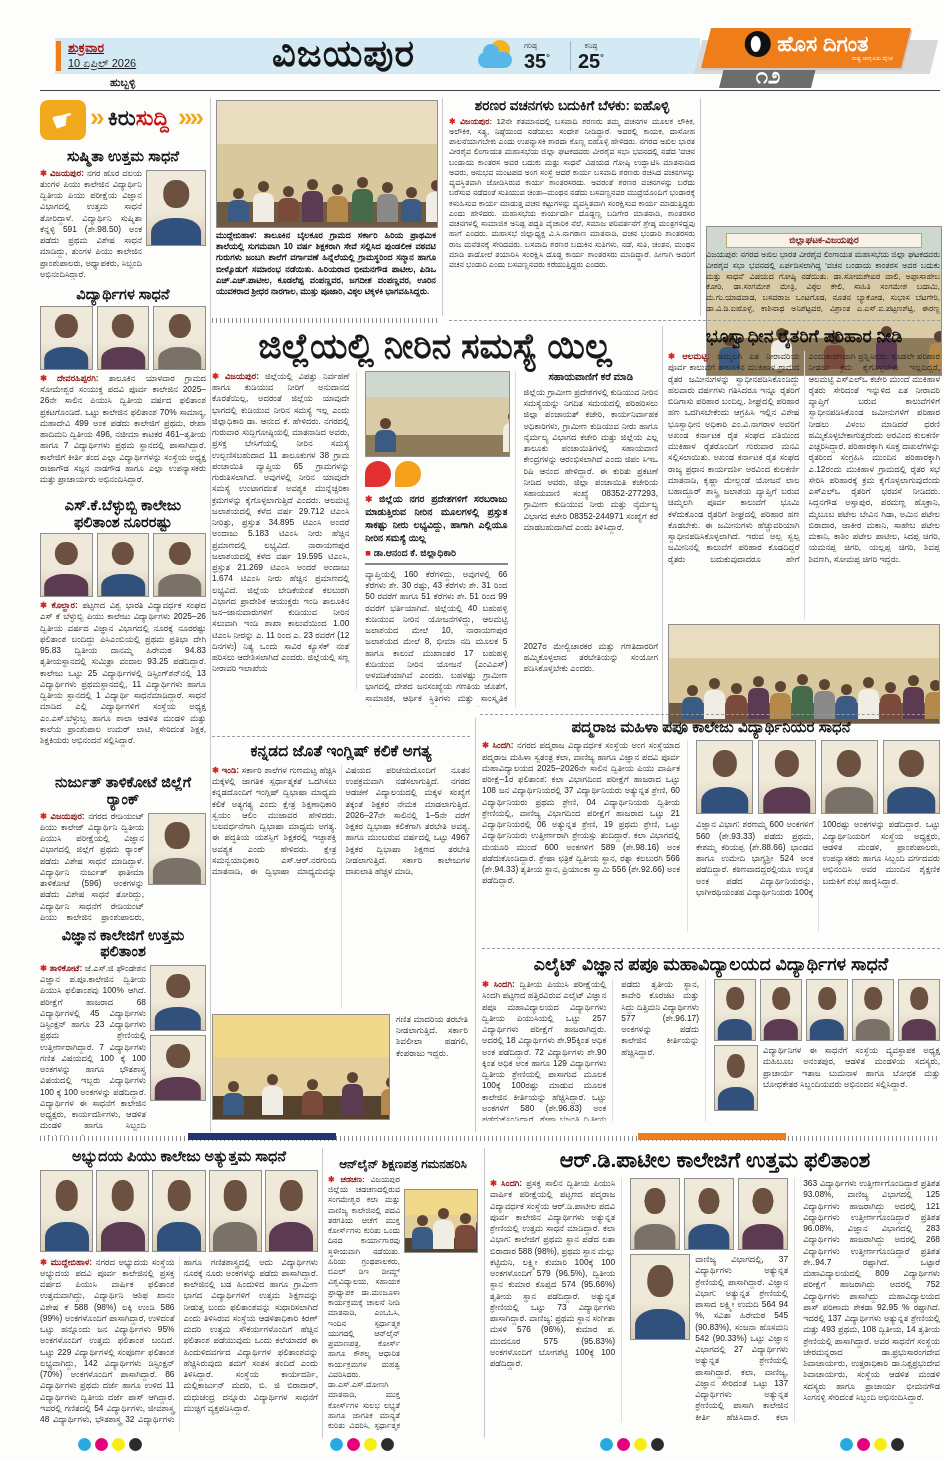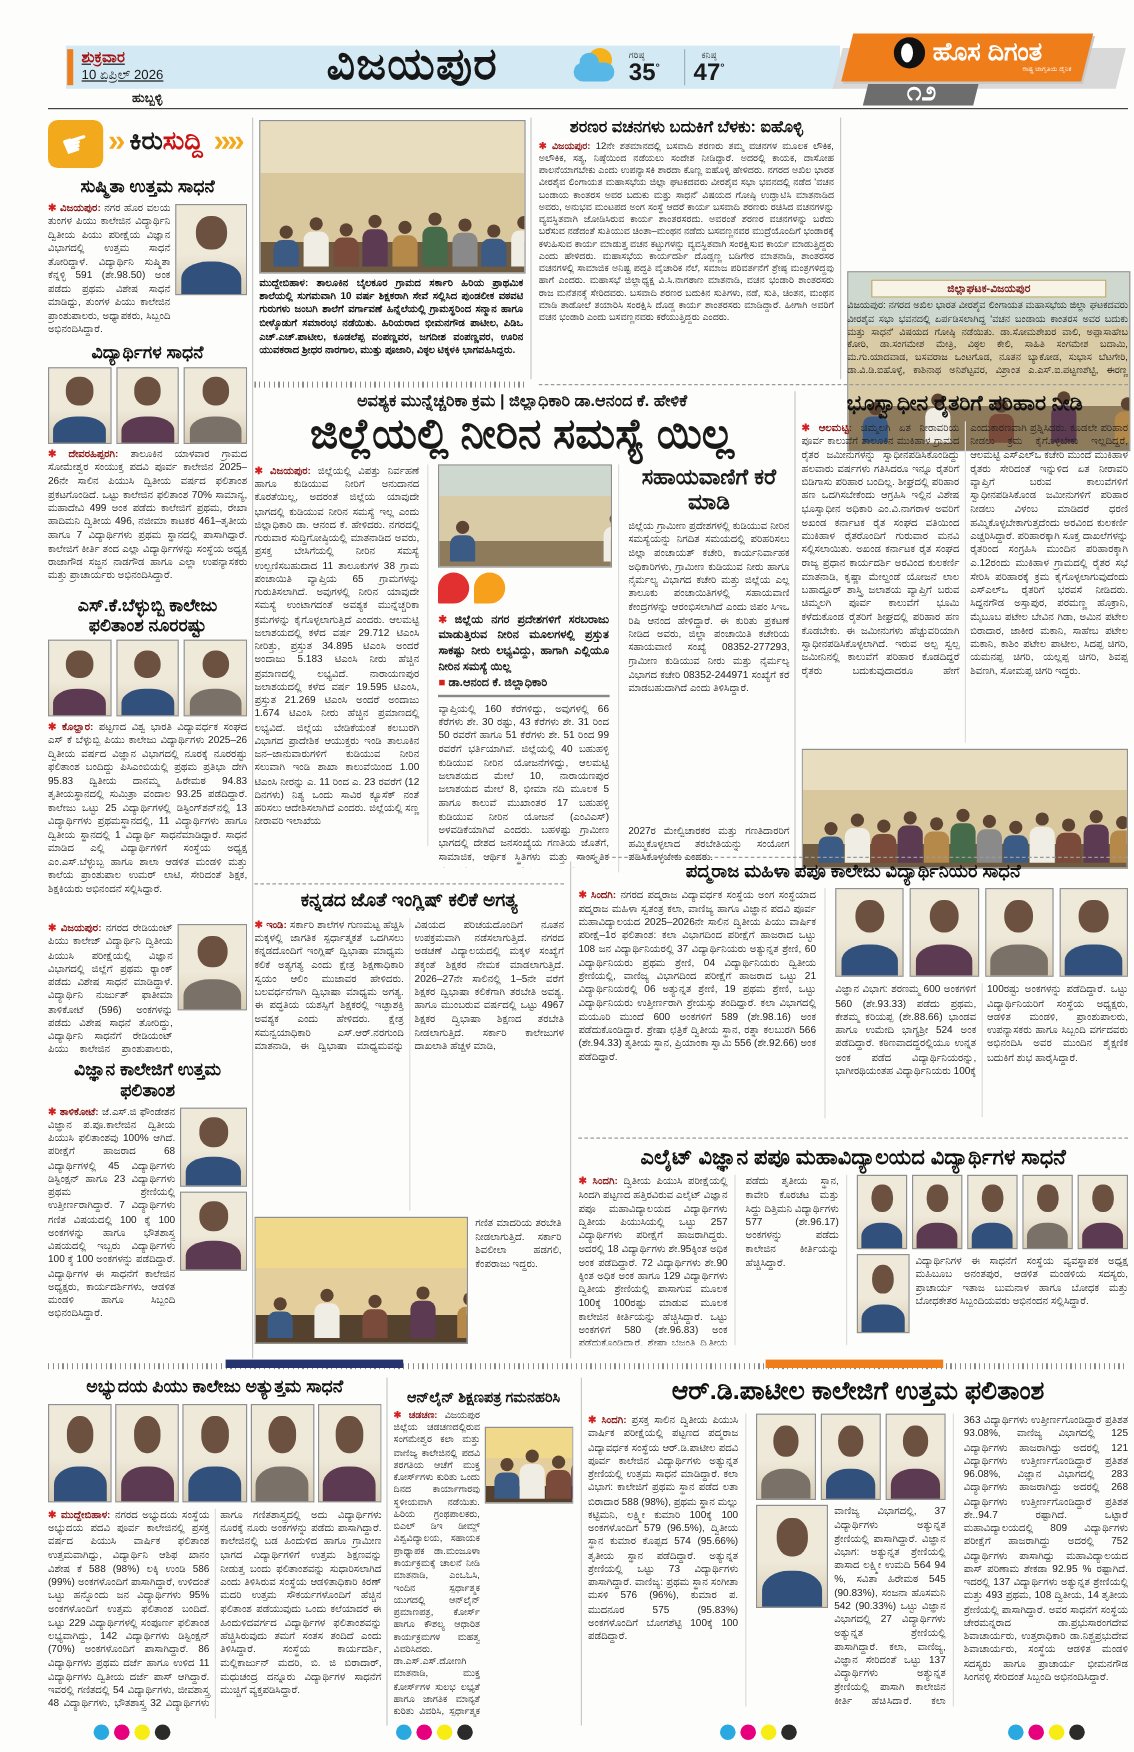--- a/index.html
+++ b/index.html
@@ -60,21 +60,21 @@
   .sil::before{content:"";display:block;width:11px;height:11px;border-radius:50%;background:#5d4331;margin:0 auto 1px;}
   .sil::after{content:"";display:block;width:21px;height:var(--b,26px);border-radius:7px 7px 0 0;background:var(--c,#3b5b85);margin:0 auto;}
   .banner-strip{position:absolute;top:4%;left:8%;right:8%;background:#f7f3e6;border:1px solid #b9a96e;color:#7a2020;font-weight:bold;font-size:9px;text-align:center;padding:1px 0;}
   
   .qmark{width:26px;height:26px;border-radius:50% 50% 50% 4%;display:inline-block;}
   .qm1{background:#e23030;}
   .qm2{background:#f6a01c;margin-left:4px;}
   .quote-txt{font-size:9.3px;font-weight:bold;line-height:1.4;text-align:justify;color:#111;}
   .quote-attr{font-size:9.5px;font-weight:bold;color:#222;}
   .sq{color:#d42222;}
-  .helphead{font-size:18px;font-weight:bold;text-align:center;}
+  .helphead{font-size:10px;font-weight:bold;text-align:center;}
   
   .cmyk span{display:inline-block;width:13px;height:13px;border-radius:50%;margin-right:4px;}
   .c{background:#2aa9e0;} .m{background:#e6007e;} .y{background:#f7ec13;} .k{background:#2b2b2b;}
 </style>
 </head>
 <body>
 
 <div class="page">
 
   <div class="abs" style="left:0;top:0;width:945px;height:92px;">
@@ -90,21 +90,21 @@
       <span class="sun"></span>
       <span class="cloud"></span>
     </div>
     <div class="abs" style="left:524px;top:41px;text-align:left;">
       <div class="wlab">ಗರಿಷ್ಠ</div>
       <div class="wtemp"><span>35</span><sup style="font-size:9px;">°</sup></div>
     </div>
     <div class="abs wdiv" style="left:570px;top:41px;"></div>
     <div class="abs" style="left:578px;top:41px;text-align:center;">
       <div class="wlab">ಕನಿಷ್ಠ</div>
-      <div class="wtemp"><span>47</span><sup style="font-size:9px;">°</sup></div>
+      <div class="wtemp"><span>25</span><sup style="font-size:9px;">°</sup></div>
     </div>
     <div class="abs ghost-tab" style="left:698px;top:40px;width:236px;height:34px;"></div>
     <div class="abs gray-tab" style="left:722px;top:64px;width:92px;height:24px;">
       <div class="inner" style="line-height:24px;">೧೨</div>
     </div>
     <div class="abs orange-tab" style="left:706px;top:28px;width:200px;height:40px;">
       <div class="inner" style="padding-top:3px;">
         <span class="globe"></span><span style="font-size:21px;font-weight:bold;vertical-align:middle;">ಹೊಸ ದಿಗಂತ</span>
         <div style="font-size:5.5px;text-align:right;padding-right:14px;margin-top:-2px;">ರಾಷ್ಟ್ರ ಜಾಗೃತಿಯ ದೈನಿಕ</div>
       </div>
@@ -139,20 +139,21 @@
     <p class="btxt" style="margin:0;height:118px;"><span class="star">✱</span> <span class="dl">ದೇವರಹಿಪ್ಪರಗಿ:</span> <span>ತಾಲೂಕಿನ ಯಾಳವಾರ ಗ್ರಾಮದ ಸೋಮೇಶ್ವರ ಸಂಯುಕ್ತ ಪದವಿ ಪೂರ್ವ ಕಾಲೇಜಿನ 2025–26ನೇ ಸಾಲಿನ ಪಿಯುಸಿ ದ್ವಿತೀಯ ವರ್ಷದ ಫಲಿತಾಂಶ ಪ್ರಕಟಗೊಂಡಿದೆ. ಒಟ್ಟು ಕಾಲೇಜಿನ ಫಲಿತಾಂಶ 70% ಸಾಮಾನ್ಯ, ಮಹಾದೇವಿ 499 ಅಂಕ ಪಡೆದು ಕಾಲೇಜಿಗೆ ಪ್ರಥಮ, ರೇಖಾ ಹಾದಿಮನಿ ದ್ವಿತೀಯ 496, ನಜೀಮಾ ಕಾಟಕರ 461–ತೃತೀಯ ಹಾಗೂ 7 ವಿದ್ಯಾರ್ಥಿಗಳು ಪ್ರಥಮ ಸ್ಥಾನದಲ್ಲಿ ಪಾಸಾಗಿದ್ದಾರೆ. ಕಾಲೇಜಿ‌ಗೆ ಕೀರ್ತಿ ತಂದ ಎಲ್ಲಾ ವಿದ್ಯಾರ್ಥಿಗಳನ್ನು ಸಂಸ್ಥೆಯ ಅಧ್ಯಕ್ಷ ರಾಜಾಗೌಡ ಸಜ್ಜನ ನಾಡಗೌಡ ಹಾಗೂ ಎಲ್ಲಾ ಉಪನ್ಯಾಸಕರು ಮತ್ತು ಪ್ರಾಚಾರ್ಯರು ಅಭಿನಂದಿಸಿದ್ದಾರೆ.</span></p>
 
     <div class="h-md" style="font-size:14.5px;margin:6px 0 3px;">ಎಸ್.ಕೆ.ಬೆಳ್ಳುಬ್ಬಿ ಕಾಲೇಜು ಫಲಿತಾಂಶ ನೂರರಷ್ಟು</div>
     <div style="display:flex;gap:4px;margin-bottom:3px;">
       <div class="photo portrait alt" style="width:52px;height:62px;"></div>
       <div class="photo portrait" style="width:52px;height:62px;"></div>
       <div class="photo portrait alt2" style="width:52px;height:62px;"></div>
     </div>
     <p class="btxt" style="margin:0;height:168px;"><span class="star">✱</span> <span class="dl">ಕೊಲ್ಹಾರ:</span> <span>ಪಟ್ಟಣದ ವಿಶ್ವ ಭಾರತಿ ವಿದ್ಯಾವರ್ಧಕ ಸಂಘದ ಎಸ್ ಕೆ ಬೆಳ್ಳುಬ್ಬಿ ಪಿಯು ಕಾಲೇಜು ವಿದ್ಯಾರ್ಥಿಗಳು 2025–26 ದ್ವಿತೀಯ ವರ್ಷದ ವಿಜ್ಞಾನ ವಿಭಾಗದಲ್ಲಿ ನೂರಕ್ಕೆ ನೂರರಷ್ಟು ಫಲಿತಾಂಶ ಬಂದಿದ್ದು ಪಿಸಿಎಂಬಿಯಲ್ಲಿ ಪ್ರಥಮ ಪ್ರತಿಭಾ ದೇಗಿ 95.83 ದ್ವಿತೀಯ ದಾನಮ್ಮ ಹಿರೇಮಠ 94.83 ತೃತೀಯಸ್ಥಾನದಲ್ಲಿ ಸುಮಿತ್ರಾ ವಂದಾಲ 93.25 ಪಡೆದಿದ್ದಾರೆ. ಕಾಲೇಜು ಒಟ್ಟು 25 ವಿದ್ಯಾರ್ಥಿಗಳಲ್ಲಿ ಡಿಸ್ಟಿಂಗ್‌ಶನ್‌ನಲ್ಲಿ 13 ವಿದ್ಯಾರ್ಥಿಗಳು ಪ್ರಥಮಸ್ಥಾನದಲ್ಲಿ, 11 ವಿದ್ಯಾರ್ಥಿಗಳು ಹಾಗೂ ದ್ವಿತೀಯ ಸ್ಥಾನದಲ್ಲಿ 1 ವಿದ್ಯಾರ್ಥಿ ಸಾಧನೆಮಾಡಿದ್ದಾರೆ. ಸಾಧನೆ ಮಾಡಿದ ಎಲ್ಲಿ ವಿದ್ಯಾರ್ಥಿಗಳಿಗೆ ಸಂಸ್ಥೆಯ ಅಧ್ಯಕ್ಷ ಎಂ.ಎಸ್.ಬೆಳ್ಳುಬ್ಬ ಹಾಗೂ ಶಾಲಾ ಆಡಳಿತ ಮಂಡಳಿ ಮತ್ತು ಕಾಲೆಯ ಪ್ರಾಂಶುಪಾಲ ಉಮರ್ ಲಾಟಿ, ಸೇರಿದಂತೆ ಶಿಕ್ಷಕ, ಶಿಕ್ಷಕಿಯರು ಅಭಿನಂದನೆ ಸಲ್ಲಿಸಿದ್ದಾರೆ.</span></p>
 
+    <div class="h-md" style="font-size:14.5px;margin:6px 0 3px;">ನುರ್ಜುತ್ ತಾಳಿಕೋಟೆ ಜಿಲ್ಲೆಗೆ ರ‍್ಯಾಂಕ್</div>
     <div style="overflow:hidden;height:112px;">
       <div class="photo portrait alt2" style="float:right;width:56px;height:70px;margin:2px 0 2px 4px;"></div>
       <p class="btxt" style="margin:0;"><span class="star">✱</span> <span class="dl">ವಿಜಯಪುರ:</span> <span>ನಗರದ ರೇಡಿಯಂಟ್ ಪಿಯು ಕಾಲೇಜ್ ವಿದ್ಯಾರ್ಥಿನಿ ದ್ವಿತೀಯ ಪಿಯುಸಿ ಪರೀಕ್ಷೆಯಲ್ಲಿ ವಿಜ್ಞಾನ ವಿಭಾಗದಲ್ಲಿ ಜಿಲ್ಲೆಗೆ ಪ್ರಥಮ ರ‍್ಯಾಂಕ್ ಪಡೆದು ವಿಶೇಷ ಸಾಧನೆ ಮಾಡಿದ್ದಾಳೆ. ವಿದ್ಯಾರ್ಥಿನಿ ನುರ್ಜುತ್ ಫಾತೀಮಾ ತಾಳಿಕೋಟೆ (596) ಅಂಕಗಳನ್ನು ಪಡೆದು ವಿಶೇಷ ಸಾಧನೆ ತೋರಿದ್ದು, ವಿದ್ಯಾರ್ಥಿನಿ ಸಾಧನೆಗೆ ರೇಡಿಯಂಟ್ ಪಿಯು ಕಾಲೇಜಿನ ಪ್ರಾಂಶುಪಾಲರು, ಅಧ್ಯಾಪಕರು, ಸಿಬ್ಬಂದಿ ಅಭಿನಂದಿಸಿದ್ದಾರೆ.</span></p>
     </div>
 
     <div class="h-md" style="font-size:14.5px;margin:4px 0 3px;">ವಿಜ್ಞಾನ ಕಾಲೇಜಿಗೆ ಉತ್ತಮ ಫಲಿತಾಂಶ</div>
     <div style="overflow:hidden;">
       <div style="float:right;width:56px;margin:2px 0 2px 4px;">
         <div class="photo portrait" style="width:54px;height:64px;margin-bottom:4px;"></div>
         <div class="photo portrait alt" style="width:54px;height:64px;"></div>
@@ -192,21 +193,20 @@
       <i class="sil" style="left: 48%; --b: 24px; --c: #7a4a3a;"></i>
       <i class="sil" style="left: 70.5%; --b: 31px; --c: #5b3a52;"></i>
       <i class="sil" style="left: 93%; --b: 26px; --c: #b5894a;"></i>
     </div>
   <p class="abs caption" style="left:706px;top:250px;width:234px;height:66px;margin:0;overflow:hidden;font-weight:normal;font-size:8px;">ವಿಜಯಪುರ: ನಗರದ ಅಖಿಲ ಭಾರತ ವೀರಶೈವ ಲಿಂಗಾಯತ ಮಹಾಸಭೆಯ ಜಿಲ್ಲಾ ಘಟಕದವರು ವೀರಶೈವ ಸಭಾ ಭವನದಲ್ಲಿ ಏರ್ಪಡಿಸಲಾಗಿದ್ದ 'ವಚನ ಬಂಡಾಯ ಕಾಂತರಸ ಅವರ ಬದುಕು ಮತ್ತು ಸಾಧನೆ' ವಿಷಯದ ಗೋಷ್ಠಿ ನಡೆಯಿತು. ಡಾ.ಸೋಮಶೇಖರ ವಾಲಿ, ಅಪ್ಪಾಸಾಹೇಬ ಕೋರಿ, ಡಾ.ಸಂಗಮೇಶ ಮೇತ್ರಿ, ವಿಠ್ಠಲ ಕೇಲಿ, ಸಾಹಿತಿ ಸಂಗಮೇಶ ಬದಾಮಿ, ಮ.ಗು.ಯಾದವಾಡ, ಬಸವರಾಜ ಒಂಟಗೊಡ, ನೂತನ ಬ್ಯಾಕೋಡ, ಸುಭಾಸ ಬೆಟಗೇರಿ, ಡಾ.ವಿ.ಡಿ.ಐಹೊಳ್ಳೆ, ಕಾಶಿನಾಥ ಅನಿಶೆಟ್ಟವರ, ವಿಶ್ರಾಂತ ಎ.ಎಸ್.ಐ.ಪಟ್ಟಣಶೆಟ್ಟಿ, ಈರಣ್ಣ ಕೊಂಡಕಟ್ಟಿ ಮತ್ತಿತರರು ಉಪಸ್ಥಿತರಿದ್ದರು.</p>
 
   <div class="abs tickline" style="left:212px;top:318px;width:228px;"></div>
   <div class="abs dashline" style="left:449px;top:320px;width:491px;"></div>
 
   <div class="abs" style="left:212px;top:326px;width:446px;height:404px;overflow:hidden;">
-    <div class="kicker">ಅವಶ್ಯಕ ಮುನ್ನೆಚ್ಚರಿಕಾ ಕ್ರಮ | ಜಿಲ್ಲಾಧಿಕಾರಿ ಡಾ.ಆನಂದ ಕೆ. ಹೇಳಿಕೆ</div>
     <div class="headline-xl" style="margin-top:2px;">ಜಿಲ್ಲೆಯಲ್ಲಿ ನೀರಿನ ಸಮಸ್ಯೆ ಯಿಲ್ಲ</div>
     <div style="display:flex;gap:8px;margin-top:6px;">
       <p class="btxt" style="margin:0;width:143px;height:318px;border-right:1px solid #ddd;padding-right:7px;"><span class="star">✱</span> <span class="dl">ವಿಜಯಪುರ:</span> <span>ಜಿಲ್ಲೆಯಲ್ಲಿ ವಿಪತ್ತು ನಿರ್ವಹಣೆ ಹಾಗೂ ಕುಡಿಯುವ ನೀರಿಗೆ ಅನುದಾನದ ಕೊರತೆಯಿಲ್ಲ, ಅದರಂತೆ ಜಿಲ್ಲೆಯ ಯಾವುದೇ ಭಾಗದಲ್ಲಿ ಕುಡಿಯುವ ನೀರಿನ ಸಮಸ್ಯೆ ಇಲ್ಲ ಎಂದು ಜಿಲ್ಲಾಧಿಕಾರಿ ಡಾ. ಆನಂದ ಕೆ. ಹೇಳಿದರು. ನಗರದಲ್ಲಿ ಗುರುವಾರ ಸುದ್ದಿಗೋಷ್ಠಿಯಲ್ಲಿ ಮಾತನಾಡಿದ ಅವರು, ಪ್ರಸಕ್ತ ಬೇಸಿಗೆಯಲ್ಲಿ ನೀರಿನ ಸಮಸ್ಯೆ ಉಲ್ಬಣಿಸಬಹುದಾದ 11 ತಾಲೂಕುಗಳ 38 ಗ್ರಾಮ ಪಂಚಾಯಿತಿ ವ್ಯಾಪ್ತಿಯ 65 ಗ್ರಾಮಗಳನ್ನು ಗುರುತಿಸಲಾಗಿದೆ. ಅವುಗಳಲ್ಲಿ ನೀರಿನ ಯಾವುದೇ ಸಮಸ್ಯೆ ಉಂಟಾಗದಂತೆ ಅವಶ್ಯಕ ಮುನ್ನೆಚ್ಚರಿಕಾ ಕ್ರಮಗಳನ್ನು ಕೈಗೊಳ್ಳಲಾಗುತ್ತಿದೆ ಎಂದರು. ಆಲಮಟ್ಟಿ ಜಲಾಶಯದಲ್ಲಿ ಕಳೆದ ವರ್ಷ 29.712 ಟಿಎಂಸಿ ನೀರಿತ್ತು, ಪ್ರಸ್ತುತ 34.895 ಟಿಎಂಸಿ ಅಂದರೆ ಅಂದಾಜು 5.183 ಟಿಎಂಸಿ ನೀರು ಹೆಚ್ಚಿನ ಪ್ರಮಾಣದಲ್ಲಿ ಲಭ್ಯವಿದೆ. ನಾರಾಯಣಪುರ ಜಲಾಶಯದಲ್ಲಿ ಕಳೆದ ವರ್ಷ 19.595 ಟಿಎಂಸಿ, ಪ್ರಸ್ತುತ 21.269 ಟಿಎಂಸಿ ಅಂದರೆ ಅಂದಾಜು 1.674 ಟಿಎಂಸಿ ನೀರು ಹೆಚ್ಚಿನ ಪ್ರಮಾಣದಲ್ಲಿ ಲಭ್ಯವಿದೆ. ಜಿಲ್ಲೆಯ ಬೇಡಿಕೆಯಂತೆ ಕಲಬುರಗಿ ವಿಭಾಗದ ಪ್ರಾದೇಶಿಕ ಆಯುಕ್ತರು ಇಂಡಿ ತಾಲೂಕಿನ ಜನ–ಜಾನುವಾರುಗಳಿಗೆ ಕುಡಿಯುವ ನೀರಿನ ಸಲುವಾಗಿ ಇಂಡಿ ಶಾಖಾ ಕಾಲುವೆಯಿಂದ 1.00 ಟಿಎಂಸಿ ನೀರನ್ನು ಎ. 11 ರಿಂದ ಎ. 23 ರವರೆಗೆ (12 ದಿನಗಳು) ನಿತ್ಯ ಒಂದು ಸಾವಿರ ಕ್ಯೂಸೆಕ್ ನಂತೆ ಹರಿಸಲು ಆದೇಶಿಸಲಾಗಿದೆ ಎಂದರು. ಜಿಲ್ಲೆಯಲ್ಲಿ ಸಣ್ಣ ನೀರಾವರಿ ಇಲಾಖೆಯ</span></p>
       <div style="width:148px;border-right:1px solid #ddd;padding-right:7px;">
         <div class="photo scene" style="width:100%;height:84px;">
             <i class="sil" style="left: 3%; --b: 22px; --c: #3b5b85;"></i>
             <i class="sil" style="left: 93%; --b: 29px; --c: #f0ede4;"></i>
           </div>
         <div style="margin-top:4px;">
           <span class="qmark qm1"></span><span class="qmark qm2"></span>

